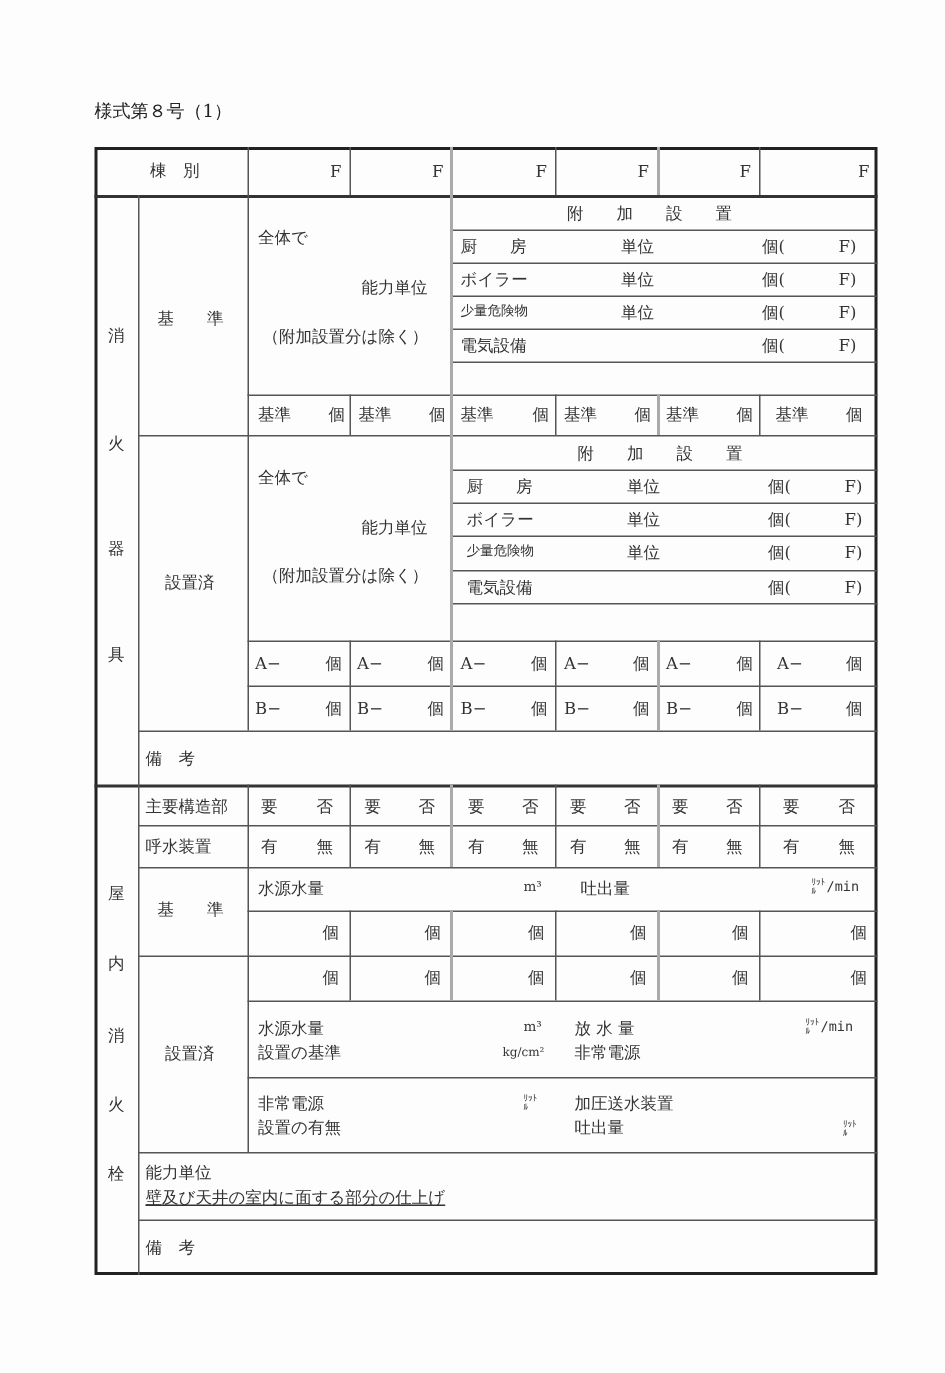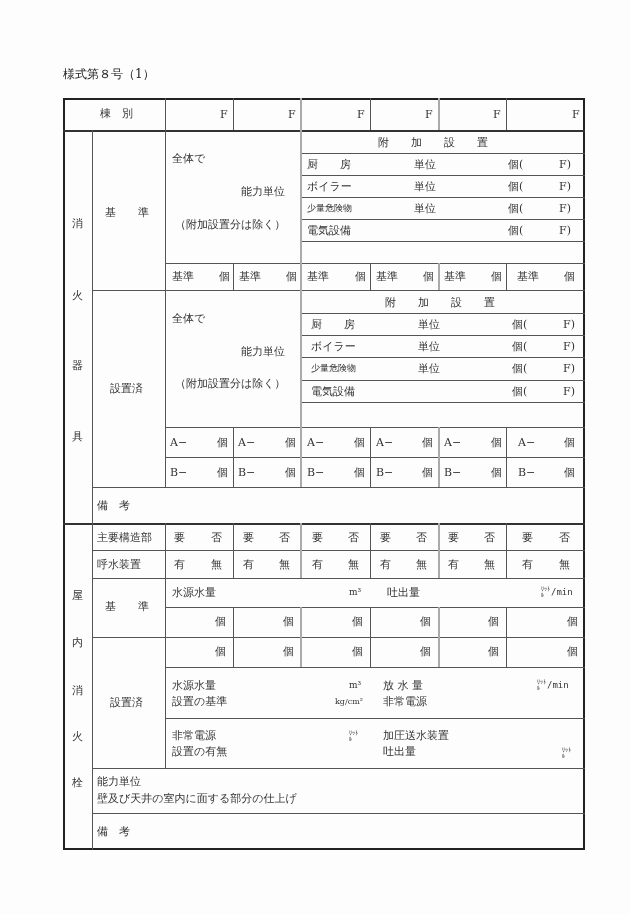--- a/index.html
+++ b/index.html
@@ -251,14 +251,14 @@
 <div class="t" style="left:383px;top:696px;">非常電源</div>
 
 <div class="t" style="left:172px;top:730px;">非常電源</div>
 <div class="t tiny" style="left:349px;top:730px;width:10px;white-space:normal;word-break:break-all;">ﾘｯﾄﾙ</div>
 <div class="t" style="left:383px;top:730px;text-align:center;">加圧送水装置</div>
 <div class="t" style="left:172px;top:746px;">設置の有無</div>
 <div class="t" style="left:383px;top:746px;">吐出量</div>
 <div class="t tiny" style="left:562px;top:747px;width:10px;white-space:normal;word-break:break-all;">ﾘｯﾄﾙ</div>
 
 <div class="t" style="left:97px;top:776px;">能力単位</div>
-<div class="t" style="left:97px;top:793px;">壁及び天井の室内に面する部分の仕上げ</div>
+<div class="t" style="left:97px;top:793px;text-decoration:underline;">壁及び天井の室内に面する部分の仕上げ</div>
 <div class="t" style="left:97px;top:826px;">備　考</div>
 
 </body></html>

